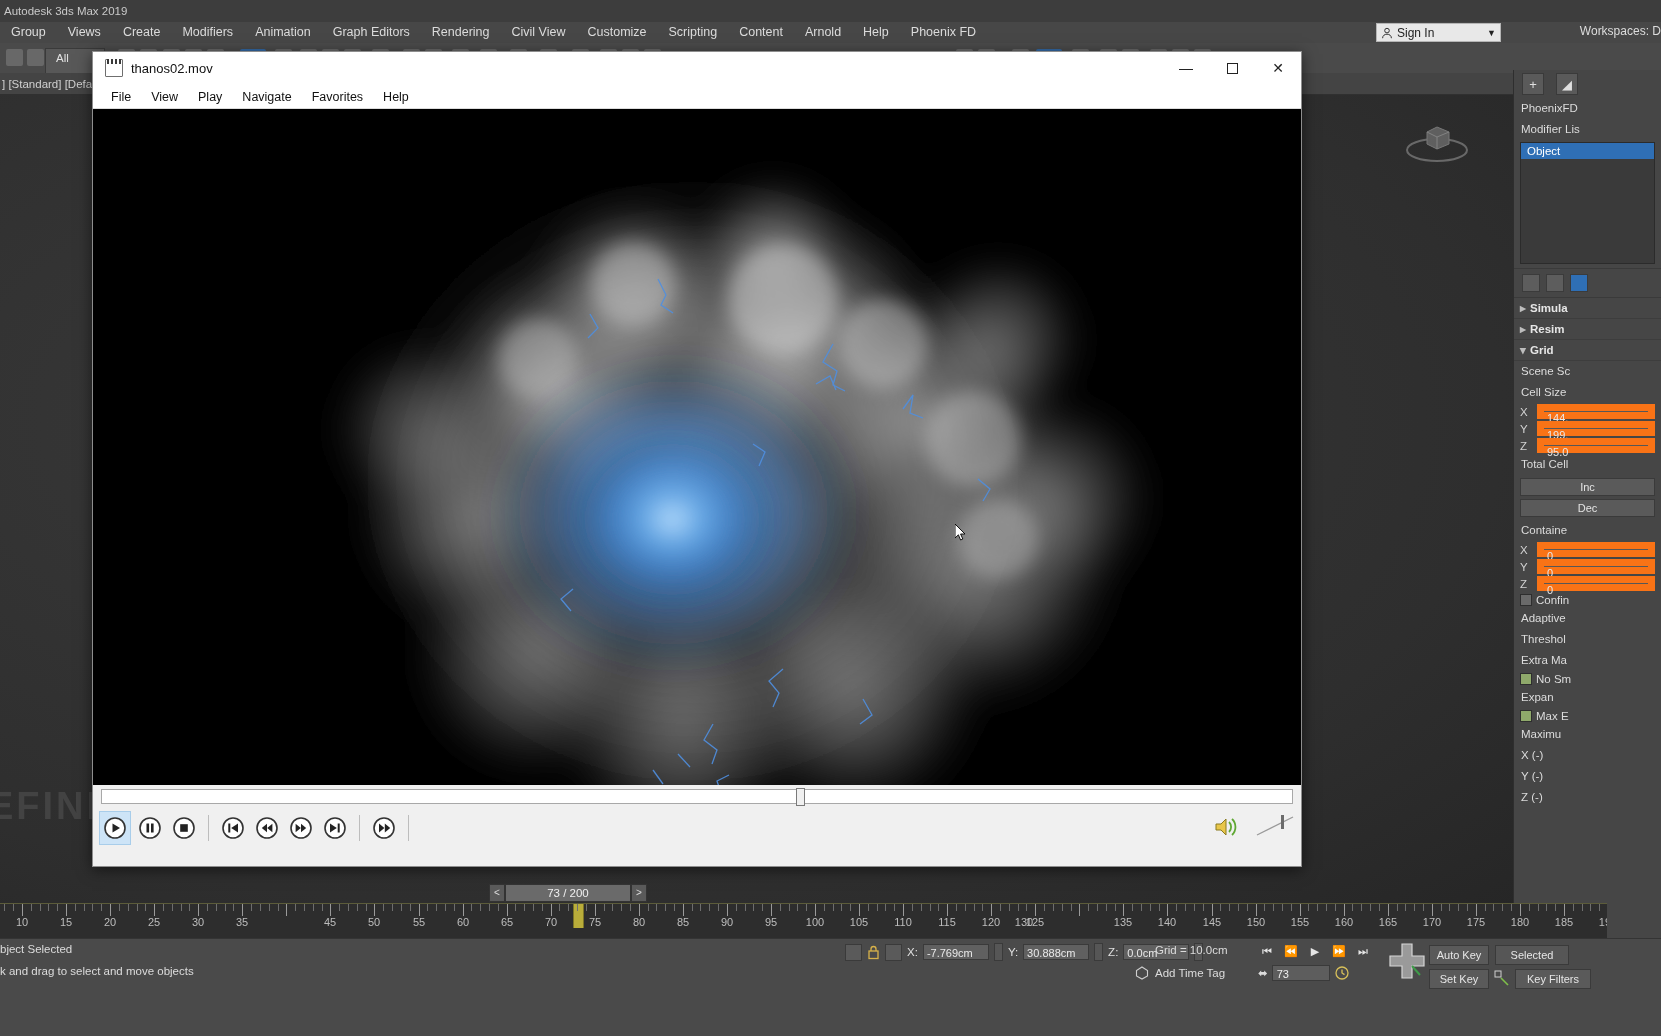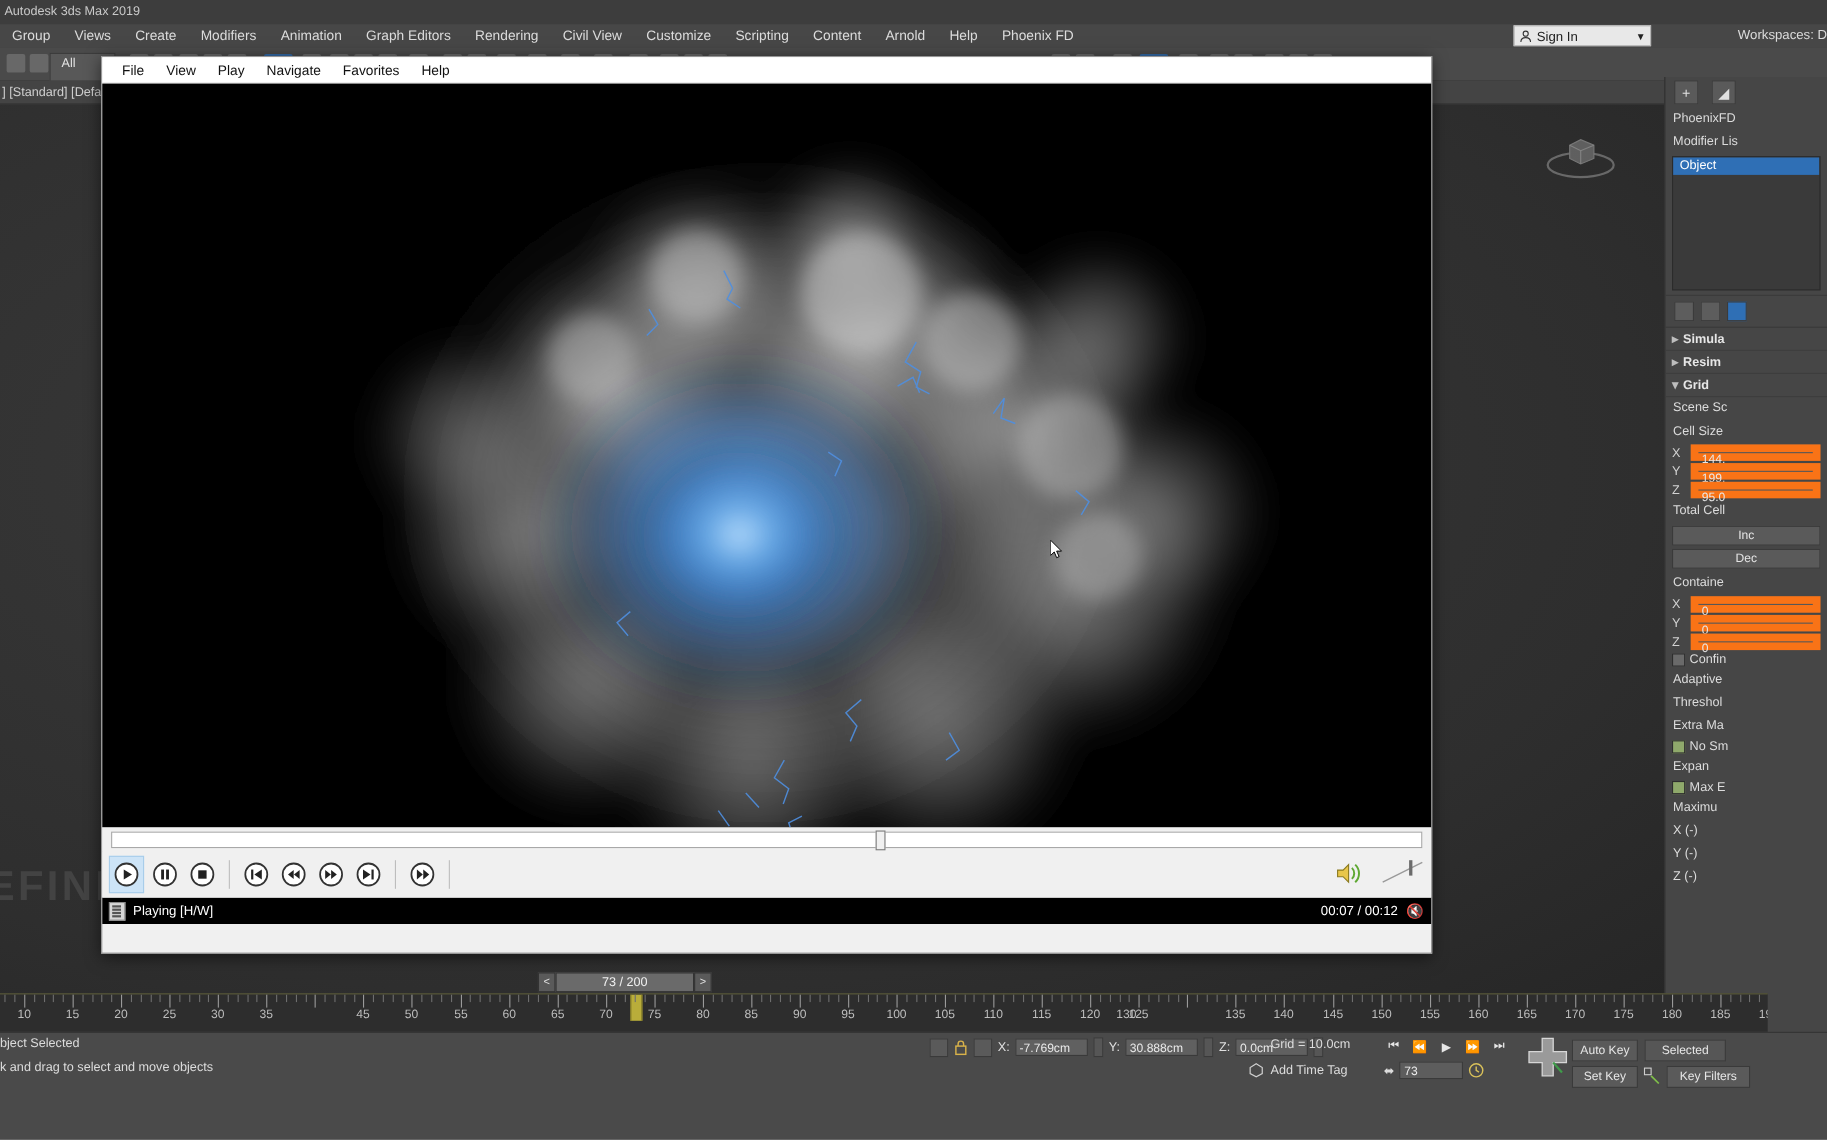--- a/index.html
+++ b/index.html
@@ -438,20 +438,31 @@
     <span>Max E</span>
   </div>
   <div class="cp-line">Maximu</div>
   <div class="cp-line">X (-)</div>
   <div class="cp-line">Y (-)</div>
   <div class="cp-line">Z (-)</div>
 </div>
 
 <div id="player">
 
+  <div id="player-title">
+    <span class="ico"></span>
+    <span class="txt">thanos02.mov</span>
+    <span class="wbtn">—</span>
+    <span class="wbtn">
+      <svg width="11" height="11" viewBox="0 0 11 11">
+        <rect x="0.5" y="0.5" width="10" height="10" fill="none" stroke="#222" stroke-width="1"></rect>
+      </svg>
+    </span>
+    <span class="wbtn close">✕</span>
+  </div>
 
   <div id="player-menu">
     <span class="pm">File</span>
     <span class="pm">View</span>
     <span class="pm">Play</span>
     <span class="pm">Navigate</span>
     <span class="pm">Favorites</span>
     <span class="pm">Help</span>
   </div>
 
@@ -611,26 +622,20 @@
       <path d="M5 12 L10 12 L15 7 L15 23 L10 18 L5 18 Z" fill="#e8c64a" stroke="#8a7a20" stroke-width="1"></path>
       <path d="M18 10 A7 7 0 0 1 18 20" fill="none" stroke="#5fa833" stroke-width="1.8"></path>
       <path d="M21 7 A11 11 0 0 1 21 23" fill="none" stroke="#5fa833" stroke-width="1.8"></path>
     </svg>
     <svg id="vol-slider" viewBox="0 0 44 26">
       <line x1="4" y1="22" x2="40" y2="4" stroke="#9a9a9a" stroke-width="1.3"></line>
       <rect x="28" y="2" width="3" height="14" fill="#6b6b6b"></rect>
     </svg>
   </div>
 
-  <div id="player-status">
-    <span class="sico"></span>
-    <span class="stxt">Playing [H/W]</span>
-    <span class="time">00:07 / 00:12</span>
-    <span class="mute">🔇</span>
-  </div>
 </div>
 
 <div id="frame-counter">
   <div class="arw">&lt;</div>
   <div class="fld">73 / 200</div>
   <div class="arw">&gt;</div>
 </div>
 
 <div id="ruler">
   <div id="playhead" style="left: 573px;"></div>

